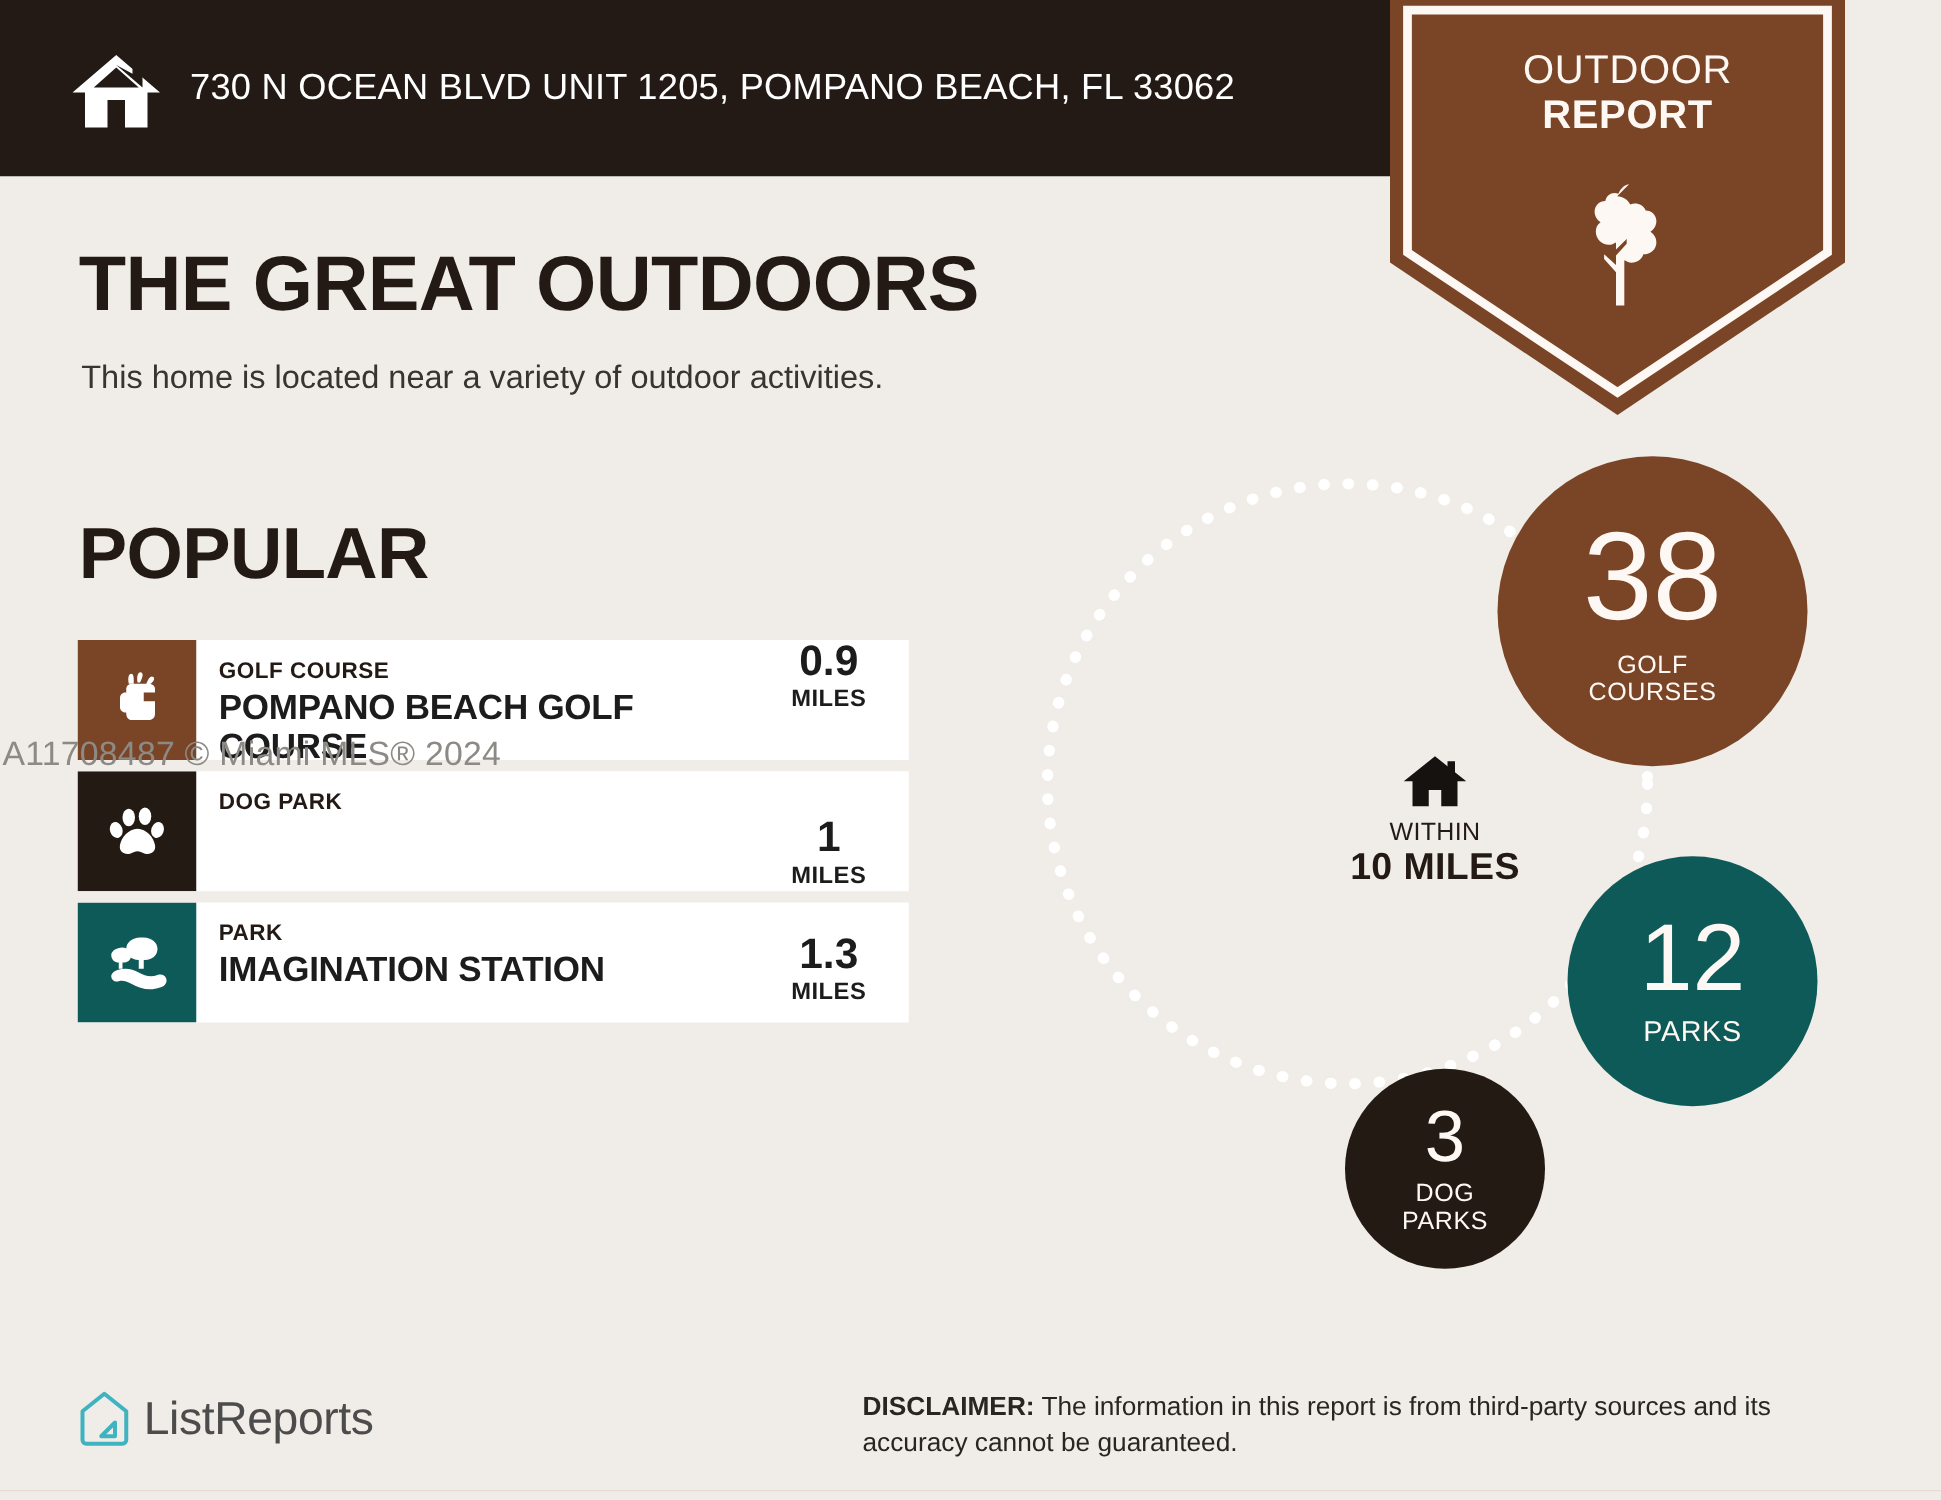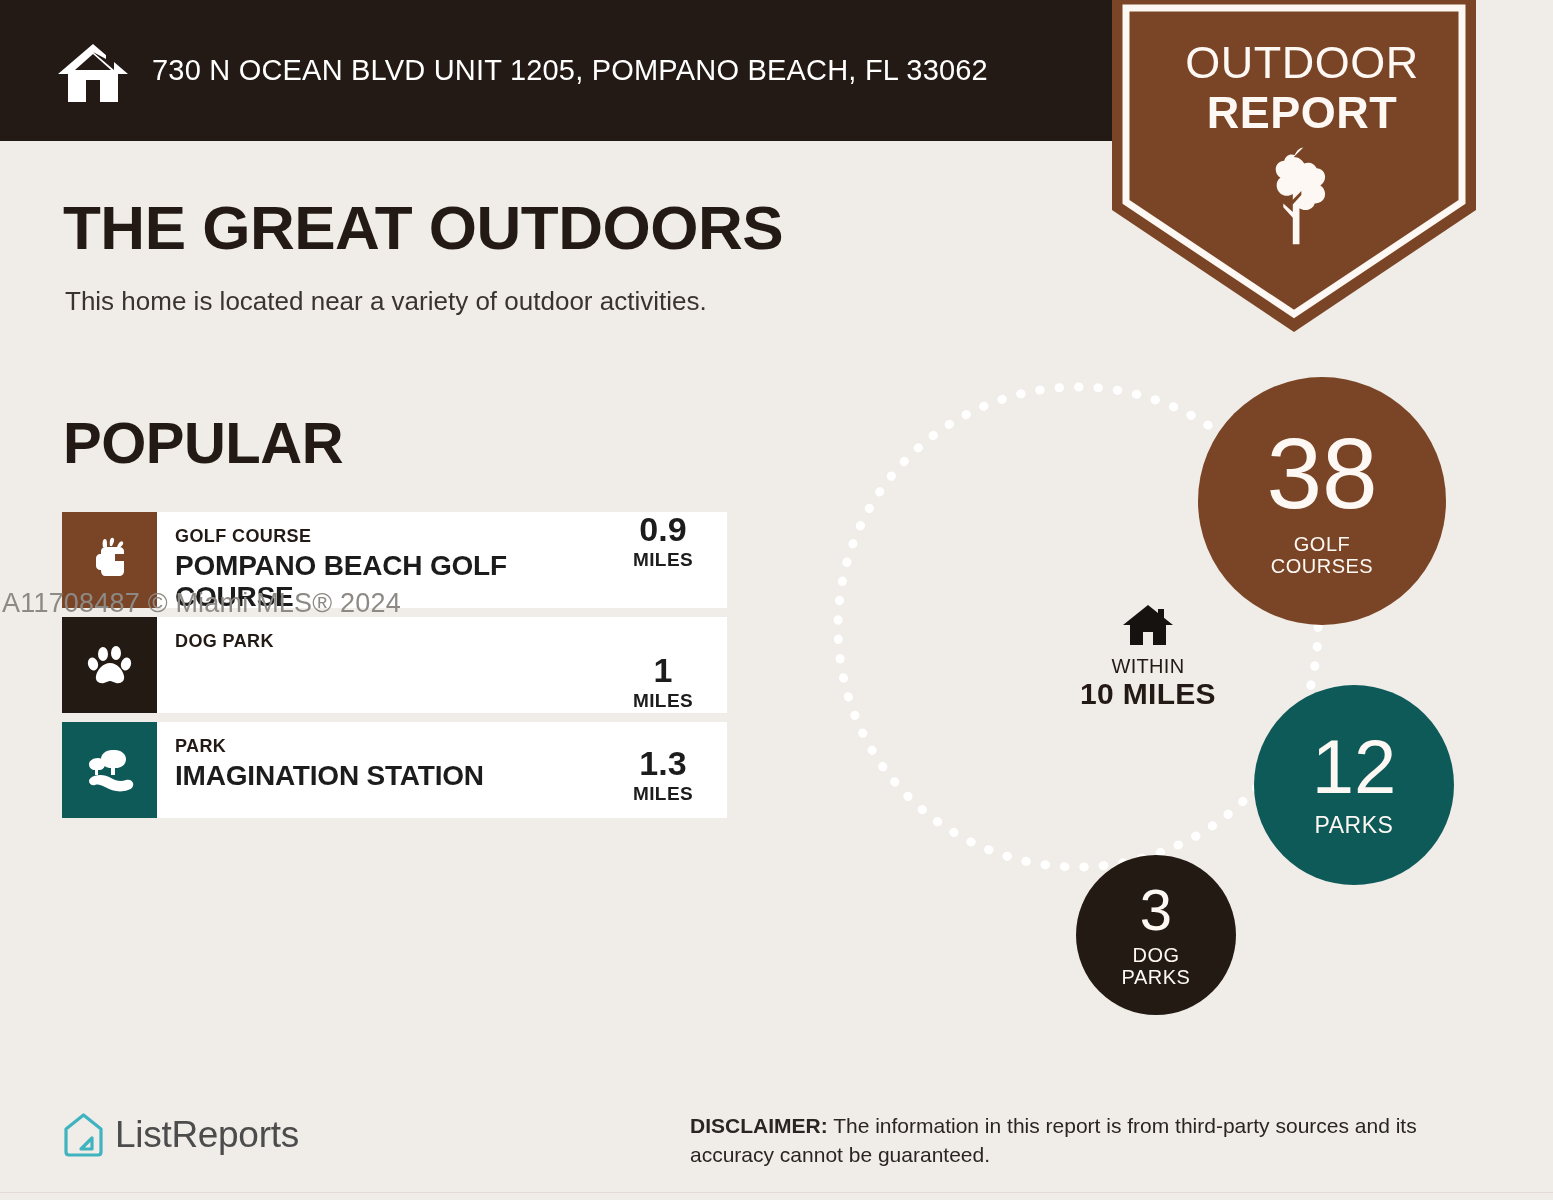--- a/index.html
+++ b/index.html
@@ -52,21 +52,21 @@
     height: 332px;
     z-index: 5;
   }
   .badge svg { display:block; width:100%; height:100%; }
   .badge-text {
     position: absolute;
     left: 0; right: 0;
     top: 38px;
     text-align: center;
     color: #fdf8f3;
-    font-size: 45px;
+    font-size: 32px;
     font-weight: 400;
     letter-spacing: 0.5px;
     line-height: 1.12;
     pointer-events: none;
     padding-left: 16px;
   }
   .badge-text .l2 { font-weight: 700; letter-spacing: 0.5px; }
 
   
   .title {
@@ -220,21 +220,21 @@
     flex-direction: column;
     align-items: center;
     justify-content: center;
     color: #fdf8f3;
     text-align: center;
   }
   .stat-num { font-weight: 400; line-height: 0.95; }
   .stat-lab { font-weight: 400; line-height: 1.1; letter-spacing: 0.5px; }
 
   .c-golf {
-    left: 378px; top: 22px;
+    left: 378px; top: 10px;
     width: 248px; height: 248px;
   }
   .c-golf .stat-num { font-size: 100px; }
   .c-golf .stat-lab { font-size: 20px; margin-top: 12px; }
 
   .c-parks {
     left: 434px; top: 330px;
     width: 200px; height: 200px;
   }
   .c-parks .stat-num { font-size: 76px; }

